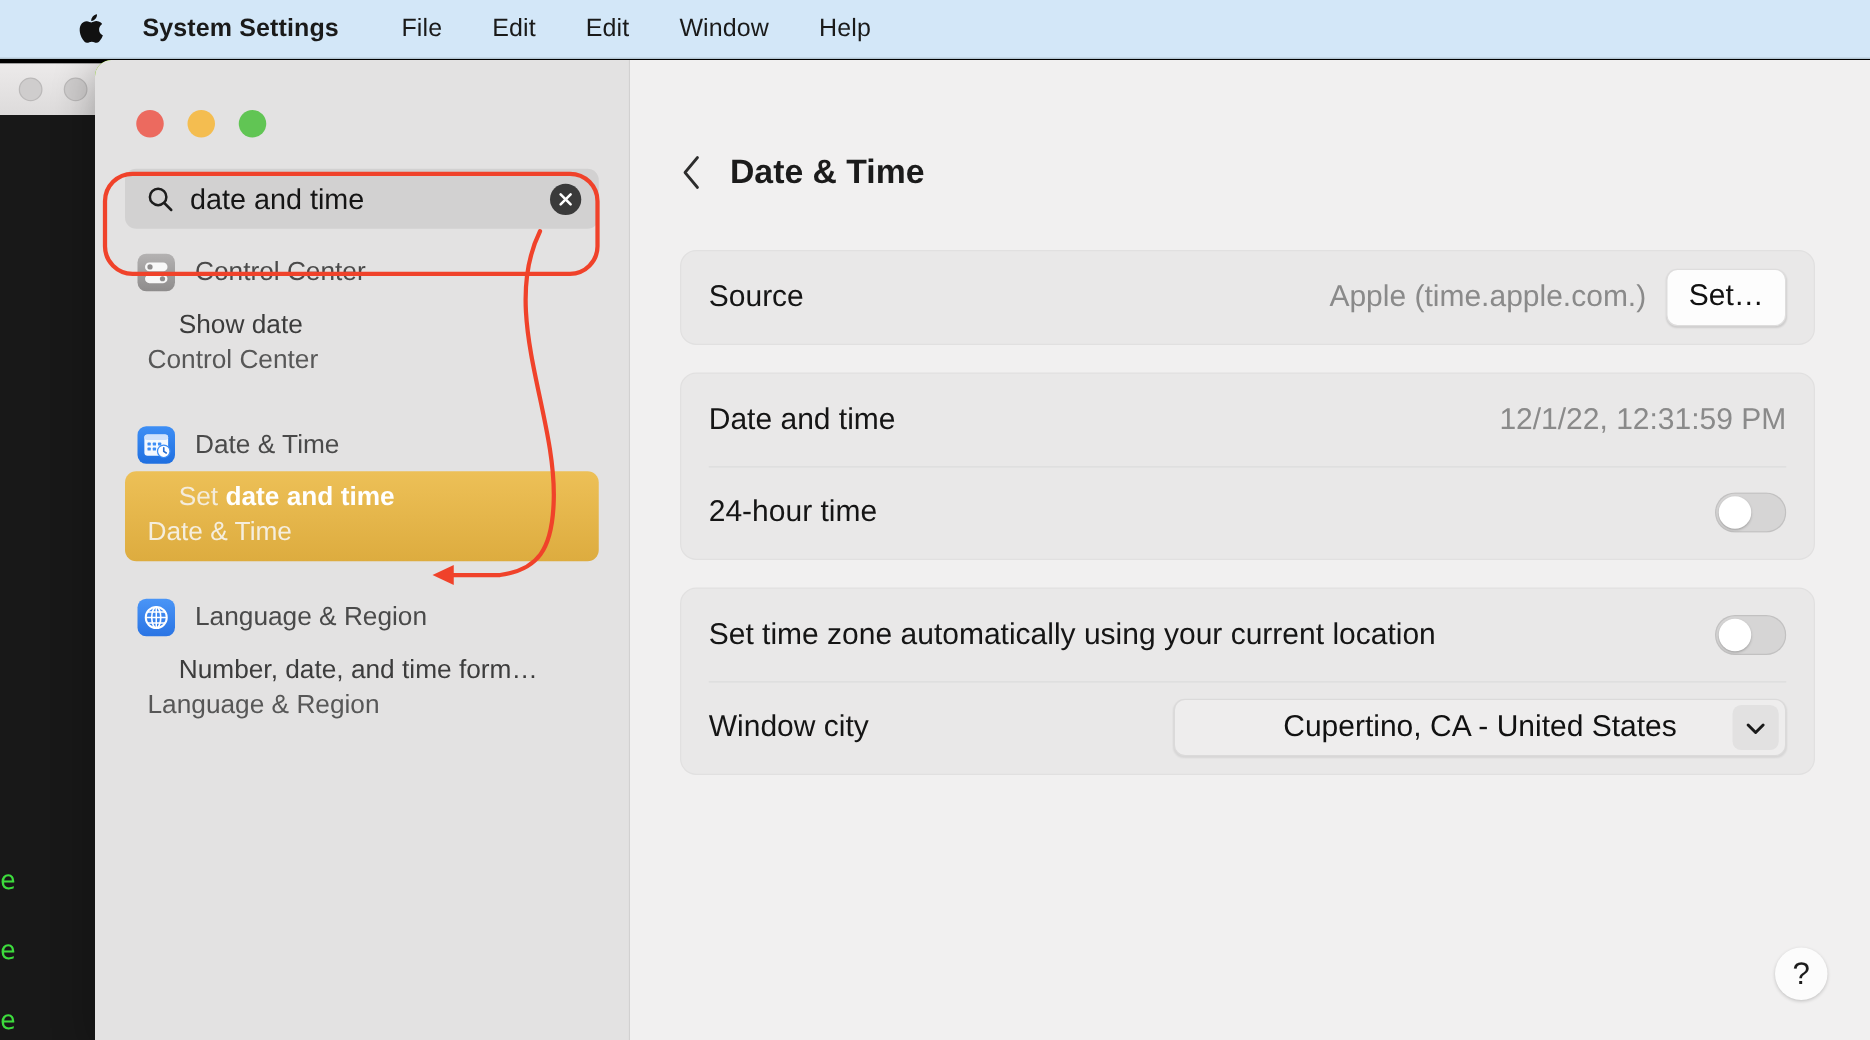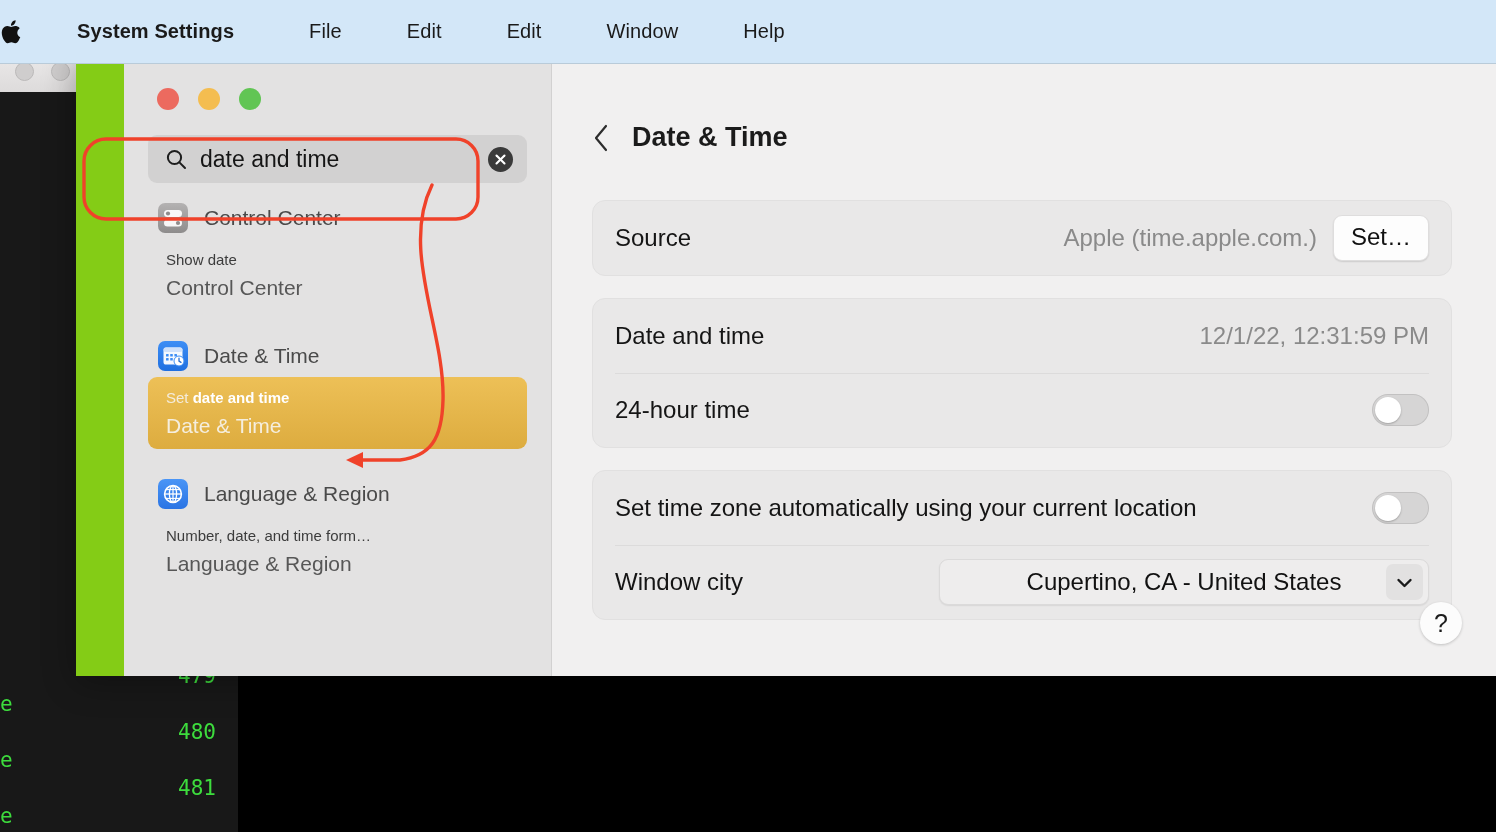--- a/index.html
+++ b/index.html
@@ -6,26 +6,26 @@
   html, body {
     width: 1496px; height: 832px;
     overflow: hidden;
     font-family: "Liberation Sans", sans-serif;
     background: #000;
   }
   .screen { position: relative; width: 1496px; height: 832px; overflow: hidden; }
 
   
   .menubar {
-    position: absolute; top: 0; left: 0; width: 1496px; height: 64px;
+    position: absolute; top: 0; left: 0; width: 1496px; height: 47px;
     background: #d3e7f8;
     display: flex; align-items: center;
+    padding-left: 62px;
     z-index: 60;
     border-bottom: 1px solid #b9cbd9;
-    gap: 25px;
   }
   .apple-logo {
     width: 22px; height: 26px; margin-right: 30px;
     display: flex; align-items: center; justify-content: center;
     color: #111;
   }
   .menu-item {
     font-size: 20px; color: #1a1a1a; margin-right: 40px;
     letter-spacing: .1px; white-space: nowrap;
   }
@@ -54,28 +54,27 @@
     font-family: "DejaVu Sans Mono", monospace;
     font-size: 21px; color: #3ddc3d; line-height: 28.1px;
     overflow: hidden;
   }
   .term-line { white-space: pre; padding-left: 6px; }
   .term-line.num { text-align: right; padding-right: 22px; }
 
   
   .settings-window {
     position: absolute; left: 76px; top: 48px;
-    width: 1420px; height: 628px;
+    width: 1420px; height: 784px;
     border-top-left-radius: 13px;
     background: #84cc16;
     box-shadow: 0 6px 34px rgba(0,0,0,.32);
     overflow: hidden;
     z-index: 20;
     display: flex;
-    padding-left: 48px;
   }
 
   
   .sidebar {
     width: 428px; height: 100%;
     background: #e3e2e2;
     border-top-left-radius: 13px;
     position: relative;
     flex: 0 0 428px;
     border-right: 1px solid #d2d1d1;
@@ -117,21 +116,21 @@
   .gicon.control  { background: linear-gradient(#b4b2b2,#8e8c8c); }
   .gicon.datetime { background: linear-gradient(#3d8ef5,#1f6fe0); }
   .gicon.language { background: linear-gradient(#4a95f6,#2a74e4); }
   .group-title { font-size: 21px; color: #4a4a4a; }
 
   .result-row {
     padding: 7px 0 9px 18px;
     border-radius: 9px;
   }
   .result-row.selected { background: linear-gradient(#edc057,#ddac3f); padding-left: 18px; }
-  .rtitle { font-size: 15px; color: #3c3c3c; line-height: 28px; }
+  .rtitle { font-size: 21px; color: #3c3c3c; line-height: 28px; margin-left: 25px; }
   .rsub   { font-size: 21px; color: #575757; line-height: 28px; }
   .result-row.selected .rtitle { color: #f4ecdc; }
   .result-row.selected .rtitle b { color: #ffffff; font-weight: 700; }
   .result-row.selected .rsub { color: #f5eede; }
   .spacer-20 { height: 18px; }
 
   
   .content {
     flex: 1; height: 100%; background: #f1f0f0;
     padding: 74px 44px 0 40px; position: relative;

